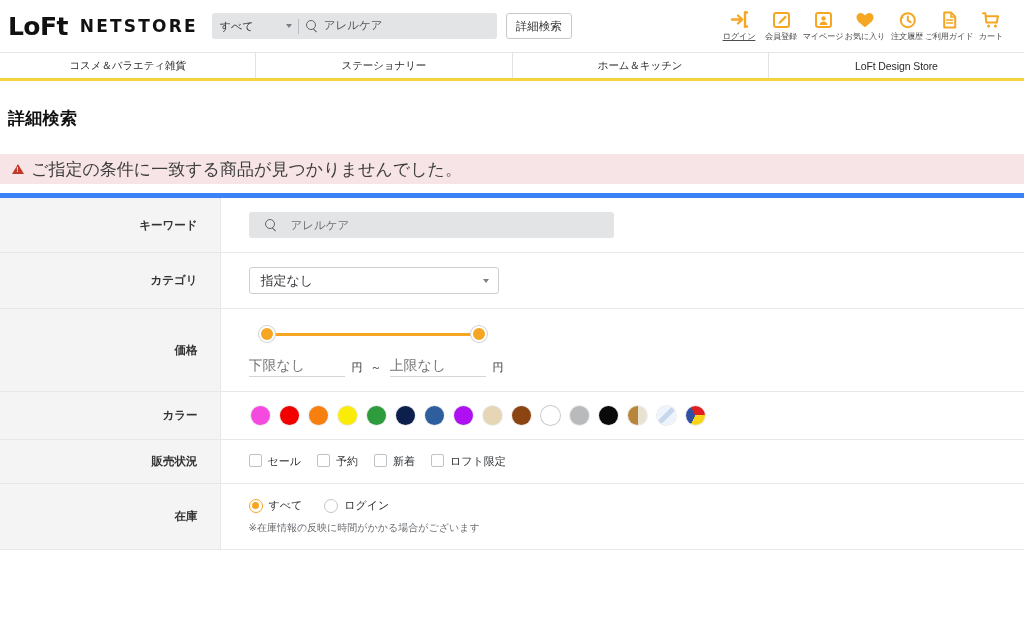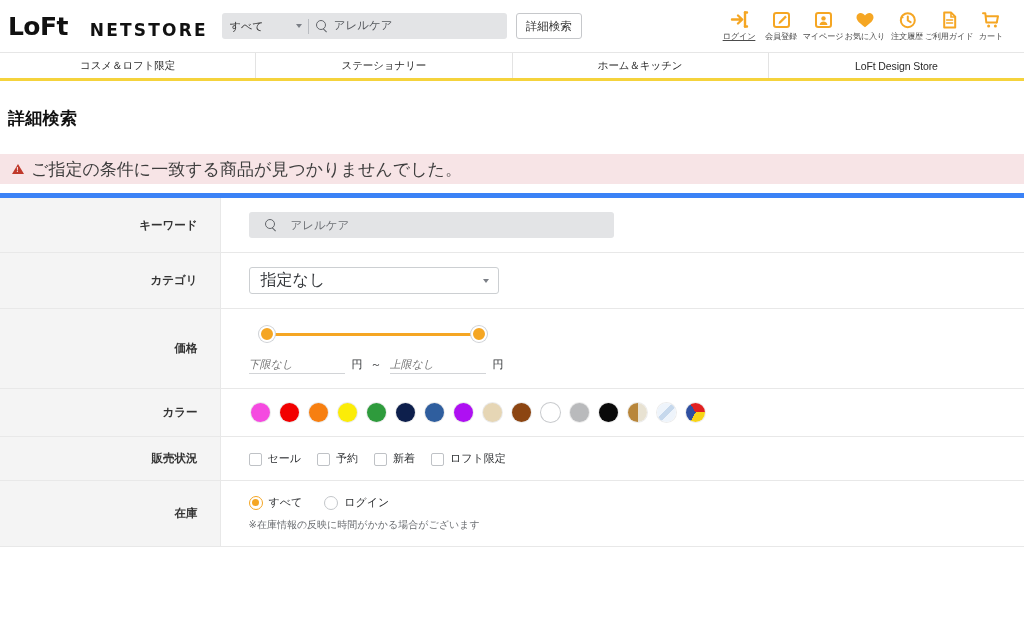--- a/index.html
+++ b/index.html
@@ -17,22 +17,22 @@
   .header {
     position: relative;
     height: 52px;
     display: flex;
     align-items: center;
     padding: 0 10px 0 8px;
     background: #ffffff;
   }
   .logo {
     display: flex;
-    align-items: flex-end;
-    gap: 22px;
+    align-items: center;
+    gap: 12px;
     flex: 0 0 auto;
     margin-right: 14px;
     user-select: none;
   }
   .logo-mark {
     font-size: 25px;
     font-weight: 700;
     letter-spacing: -0.6px;
     color: #111111;
     line-height: 1;
@@ -215,21 +215,21 @@
   }
   .kw-text { font-size: 11.5px; color: #6d7075; }
 
   
   .sel {
     width: 250px; height: 27px;
     border: 1px solid #cccfd2; border-radius: 3px;
     background: #ffffff;
     display: flex; align-items: center; justify-content: space-between;
     padding: 0 9px 0 11px;
-    font-size: 16px; color: #35383c;
+    font-size: 13px; color: #35383c;
     cursor: pointer;
   }
 
   
   .slider { position: relative; width: 228px; height: 18px; margin: 2px 0 0 10px; }
   .slider-track {
     position: absolute; top: 8px; left: 6px; right: 6px;
     height: 3px; background: #f5a623; border-radius: 2px;
   }
   .knob {
@@ -242,38 +242,38 @@
     cursor: pointer;
   }
   .knob.left { left: 0; }
   .knob.right { right: 0; }
   .price-row {
     display: flex; align-items: flex-end; gap: 7px;
     margin: 14px 0 0 0;
   }
   .price-inp {
     width: 96px; border: none; border-bottom: 1px solid #d2d4d7;
-    font-size: 11px; color: #8a8d92; padding-bottom: 3px;
-    background: transparent; cursor: text; font-style: italic;
+    font-size: 14px; color: #8a8d92; padding-bottom: 3px;
+    background: transparent; cursor: text;
   }
   .yen { font-size: 11px; color: #2e3033; padding-bottom: 2px; }
   .tilde { font-size: 11px; color: #2e3033; padding-bottom: 2px; margin: 0 1px; }
 
   
   .colors { display: flex; gap: 10px; align-items: center; padding-left: 2px; }
   .swatch {
     width: 19px; height: 19px; border-radius: 50%;
     cursor: pointer; position: relative;
     box-shadow: 0 0 0 1px rgba(0,0,0,0.08);
   }
   .swatch.outline { box-shadow: 0 0 0 1px #c9cbce; }
 
   
   .checks { display: flex; align-items: center; gap: 16px; }
-  .chk { display: flex; align-items: flex-end; gap: 6px; cursor: pointer; }
+  .chk { display: flex; align-items: flex-start; gap: 6px; cursor: pointer; }
   .chk-box {
     width: 13px; height: 13px; border: 1px solid #bfc2c6;
     border-radius: 2px; background: #fff;
   }
   .chk-lbl { font-size: 11px; color: #2e3033; }
 
   
   .radios { display: flex; align-items: center; gap: 22px; }
   .rad { display: flex; align-items: center; gap: 6px; cursor: pointer; }
   .rad-box {
@@ -384,21 +384,21 @@
             <circle cx="14.4" cy="15" r="1.5" fill="#f5a623"></circle>
           </svg>
       </span>
       <span class="util-label">カート</span>
     </a>
 
   </div>
 </div>
 
 <div class="nav">
-  <div class="nav-item">コスメ＆ロフト限定</div>
+  <div class="nav-item">コスメ＆バラエティ雑貨</div>
   <div class="nav-item">ステーショナリー</div>
   <div class="nav-item">ホーム＆キッチン</div>
   <div class="nav-item">LoFt Design Store</div>
 </div>
 
 <h1 class="page-title">詳細検索</h1>
 
 <div class="alert">
   <span class="alert-ico"></span>
   <span class="alert-text">ご指定の条件に一致する商品が見つかりませんでした。</span>

